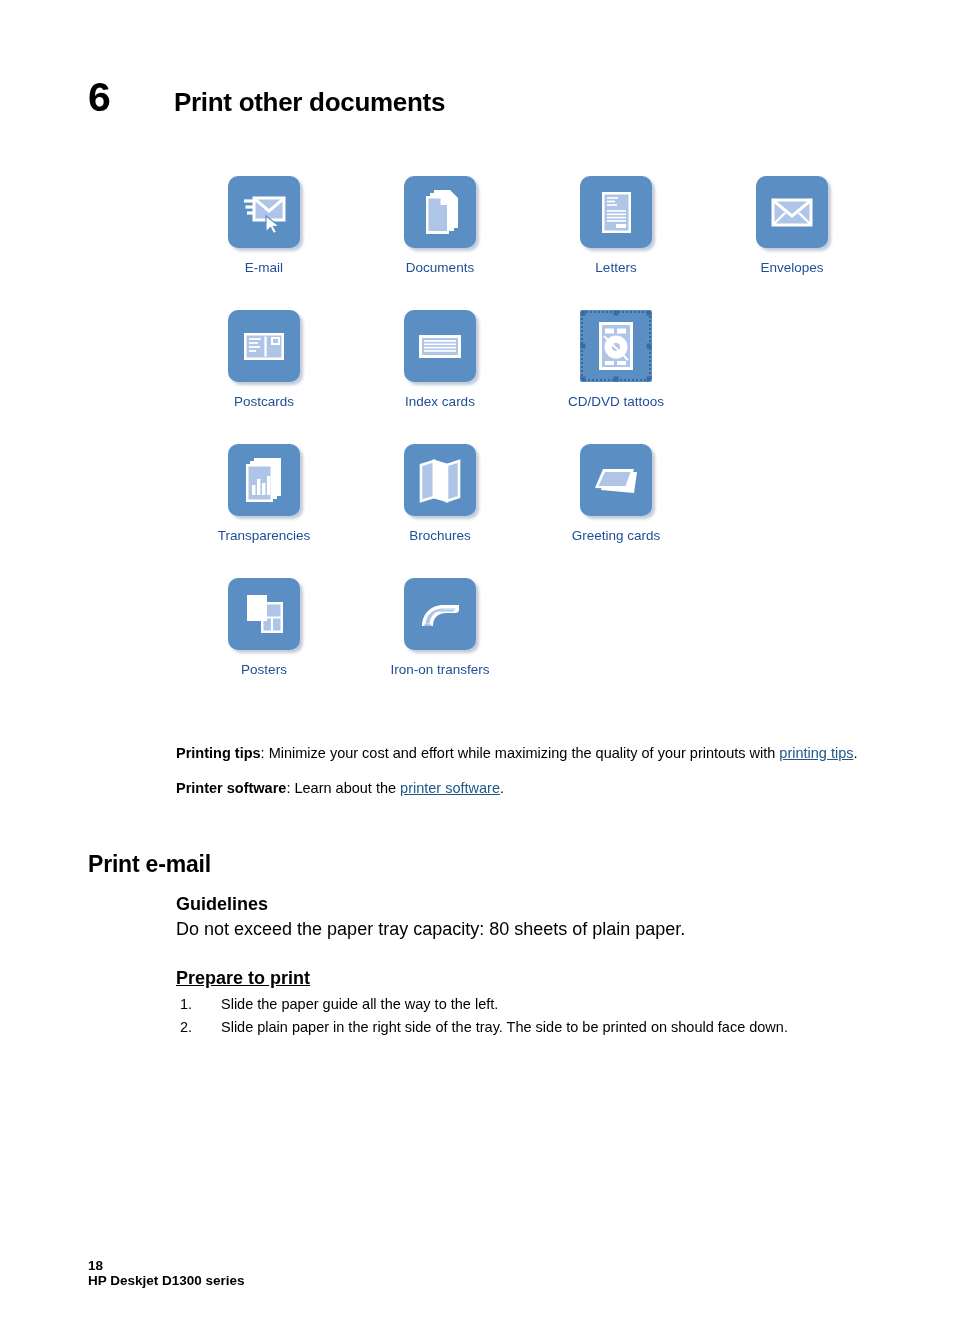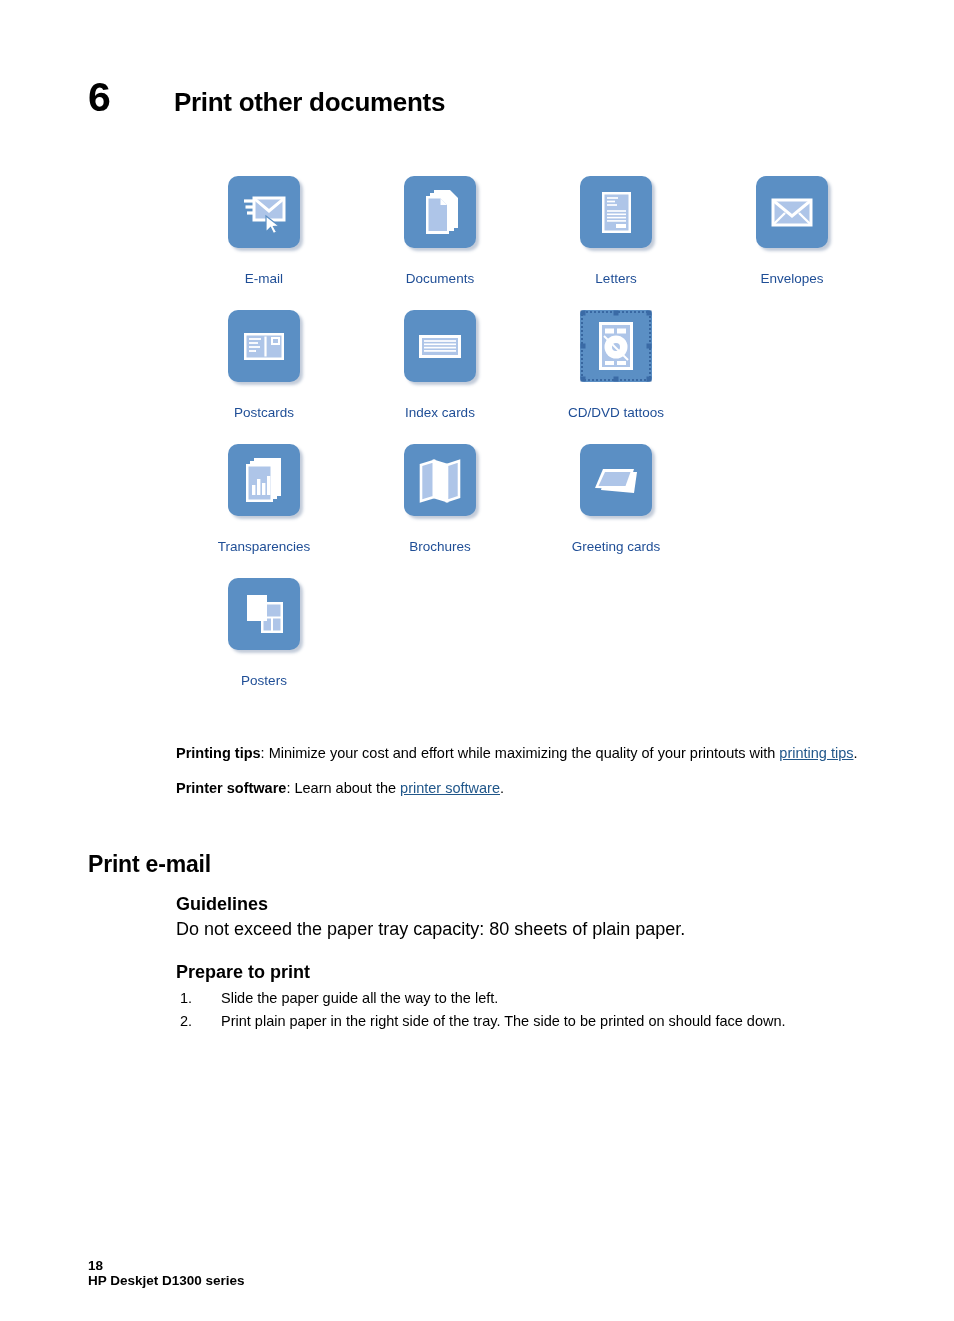--- a/index.html
+++ b/index.html
@@ -50,21 +50,20 @@
   .icon-row {
     display: flex;
     height: 134px;
   }
   .icon-cell {
     width: 176px;
     flex: none;
     display: flex;
     flex-direction: column;
     align-items: center;
-    gap: 11px;
   }
   .icon-cell.empty { visibility: hidden; }
 
   .icon-tile {
     width: 72px;
     height: 72px;
     border-radius: 10px;
     background: #5b8fc4;
     box-shadow: 3px 3px 3px rgba(120,140,170,0.45);
     display: flex;
@@ -120,21 +119,21 @@
     position: absolute;
     left: 176px;
     top: 894px;
     width: 710px;
   }
   .sub-head {
     font-size: 18px;
     font-weight: bold;
     margin-bottom: 4px;
   }
-  .sub-head.second { margin-top: 22px; }
+  .sub-head.second { margin-top: 28px; text-decoration: underline; }
   .sub-text {
     font-size: 18px;
     line-height: 20.5px;
   }
   ol.steps {
     margin: 4px;
     padding: 0;
     list-style: none;
     counter-reset: step;
   }
@@ -386,20 +385,33 @@
           <rect x="27.5" y="18.5" width="17" height="12" fill="#aec5e8"></rect>
           <rect x="27.5" y="32.5" width="7.5" height="12" fill="#aec5e8"></rect>
           <rect x="37" y="32.5" width="7.5" height="12" fill="#aec5e8"></rect>
           <rect x="11" y="9" width="20" height="26" fill="#ffffff"></rect>
         </svg>
         </span>
       </div>
       <div class="icon-label">Posters</div>
     </div>
 
+    <div class="icon-cell">
+      <div class="icon-tile">
+        <span>
+        <svg width="56" height="56" viewBox="0 0 56 56">
+          <path d="M10 40 C10 28 19 19 31 19 L47 19 L47 24 C47 26 45.5 27 43.5 27 L34 27 C26 27 21 32 21 40 Z" fill="#ffffff"></path>
+          <path d="M13.5 37.5 C14.5 29 21 22.5 31 22.5 L43.5 22.5 L43.5 23.5 L34 23.5 C24.5 23.5 18.5 29 17.5 37.5 Z" fill="#aec5e8"></path>
+          <path d="M13.5 37.5 L17.5 37.5 L20 40 L11.5 40 Z" fill="#aec5e8"></path>
+          <path d="M15 33 C17 28 22 25.5 30 25.5 L42 25.5 L42 24 L31.5 24 C22 24 16.5 28.5 15 33 Z" fill="#aec5e8"></path>
+        </svg>
+        </span>
+      </div>
+      <div class="icon-label">Iron-on transfers</div>
+    </div>
 
     <div class="icon-cell empty"></div>
     <div class="icon-cell empty"></div>
   </div>
 </div>
 
 <div class="body-block">
   <p class="para"><span class="b">Printing tips</span><span>: Minimize your cost and effort while maximizing the quality of your printouts with </span><a class="lnk" href="#">printing tips</a><span>.</span></p>
 
   <p class="para"><span class="b">Printer software</span><span>: Learn about the </span><a class="lnk" href="#">printer software</a><span>.</span></p>
@@ -407,20 +419,20 @@
 
 <h2 class="section-title">Print e-mail</h2>
 
 <div class="section-body">
   <div class="sub-head">Guidelines</div>
   <div class="sub-text">Do not exceed the paper tray capacity: 80 sheets of plain paper.</div>
 
   <div class="sub-head second">Prepare to print</div>
   <ol class="steps">
     <li>Slide the paper guide all the way to the left.</li>
-    <li>Print plain paper in the right side of the tray. The side to be printed on should face down.</li>
+    <li>Slide plain paper in the right side of the tray. The side to be printed on should face down.</li>
   </ol>
 </div>
 
 <div class="footer">
   <span>18</span>
   <span>HP Deskjet D1300 series</span>
 </div>
 
 </body></html>

